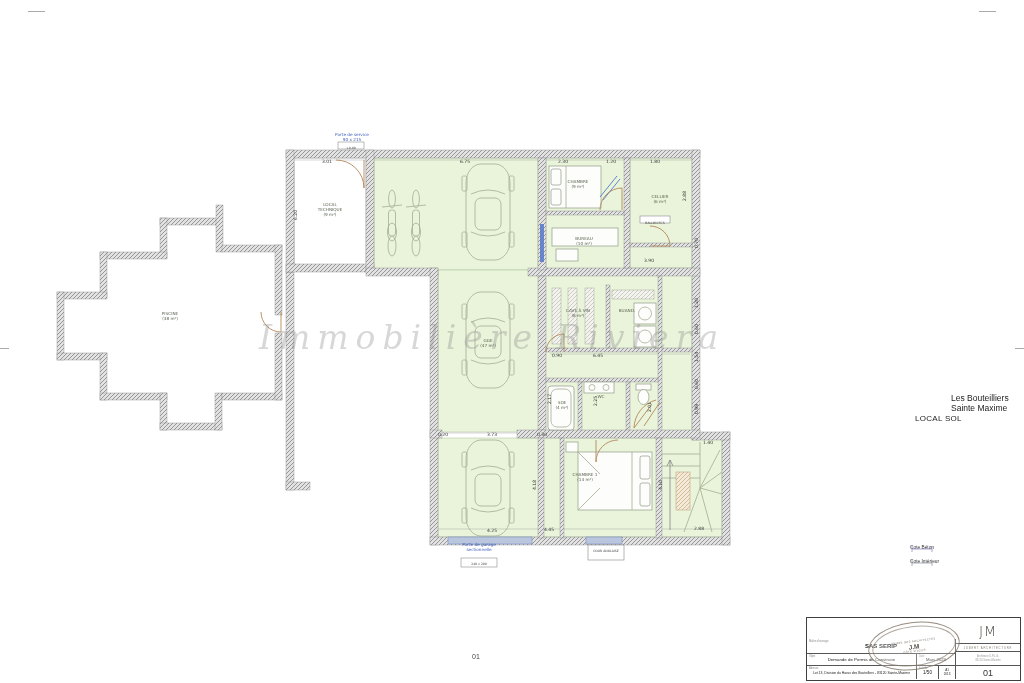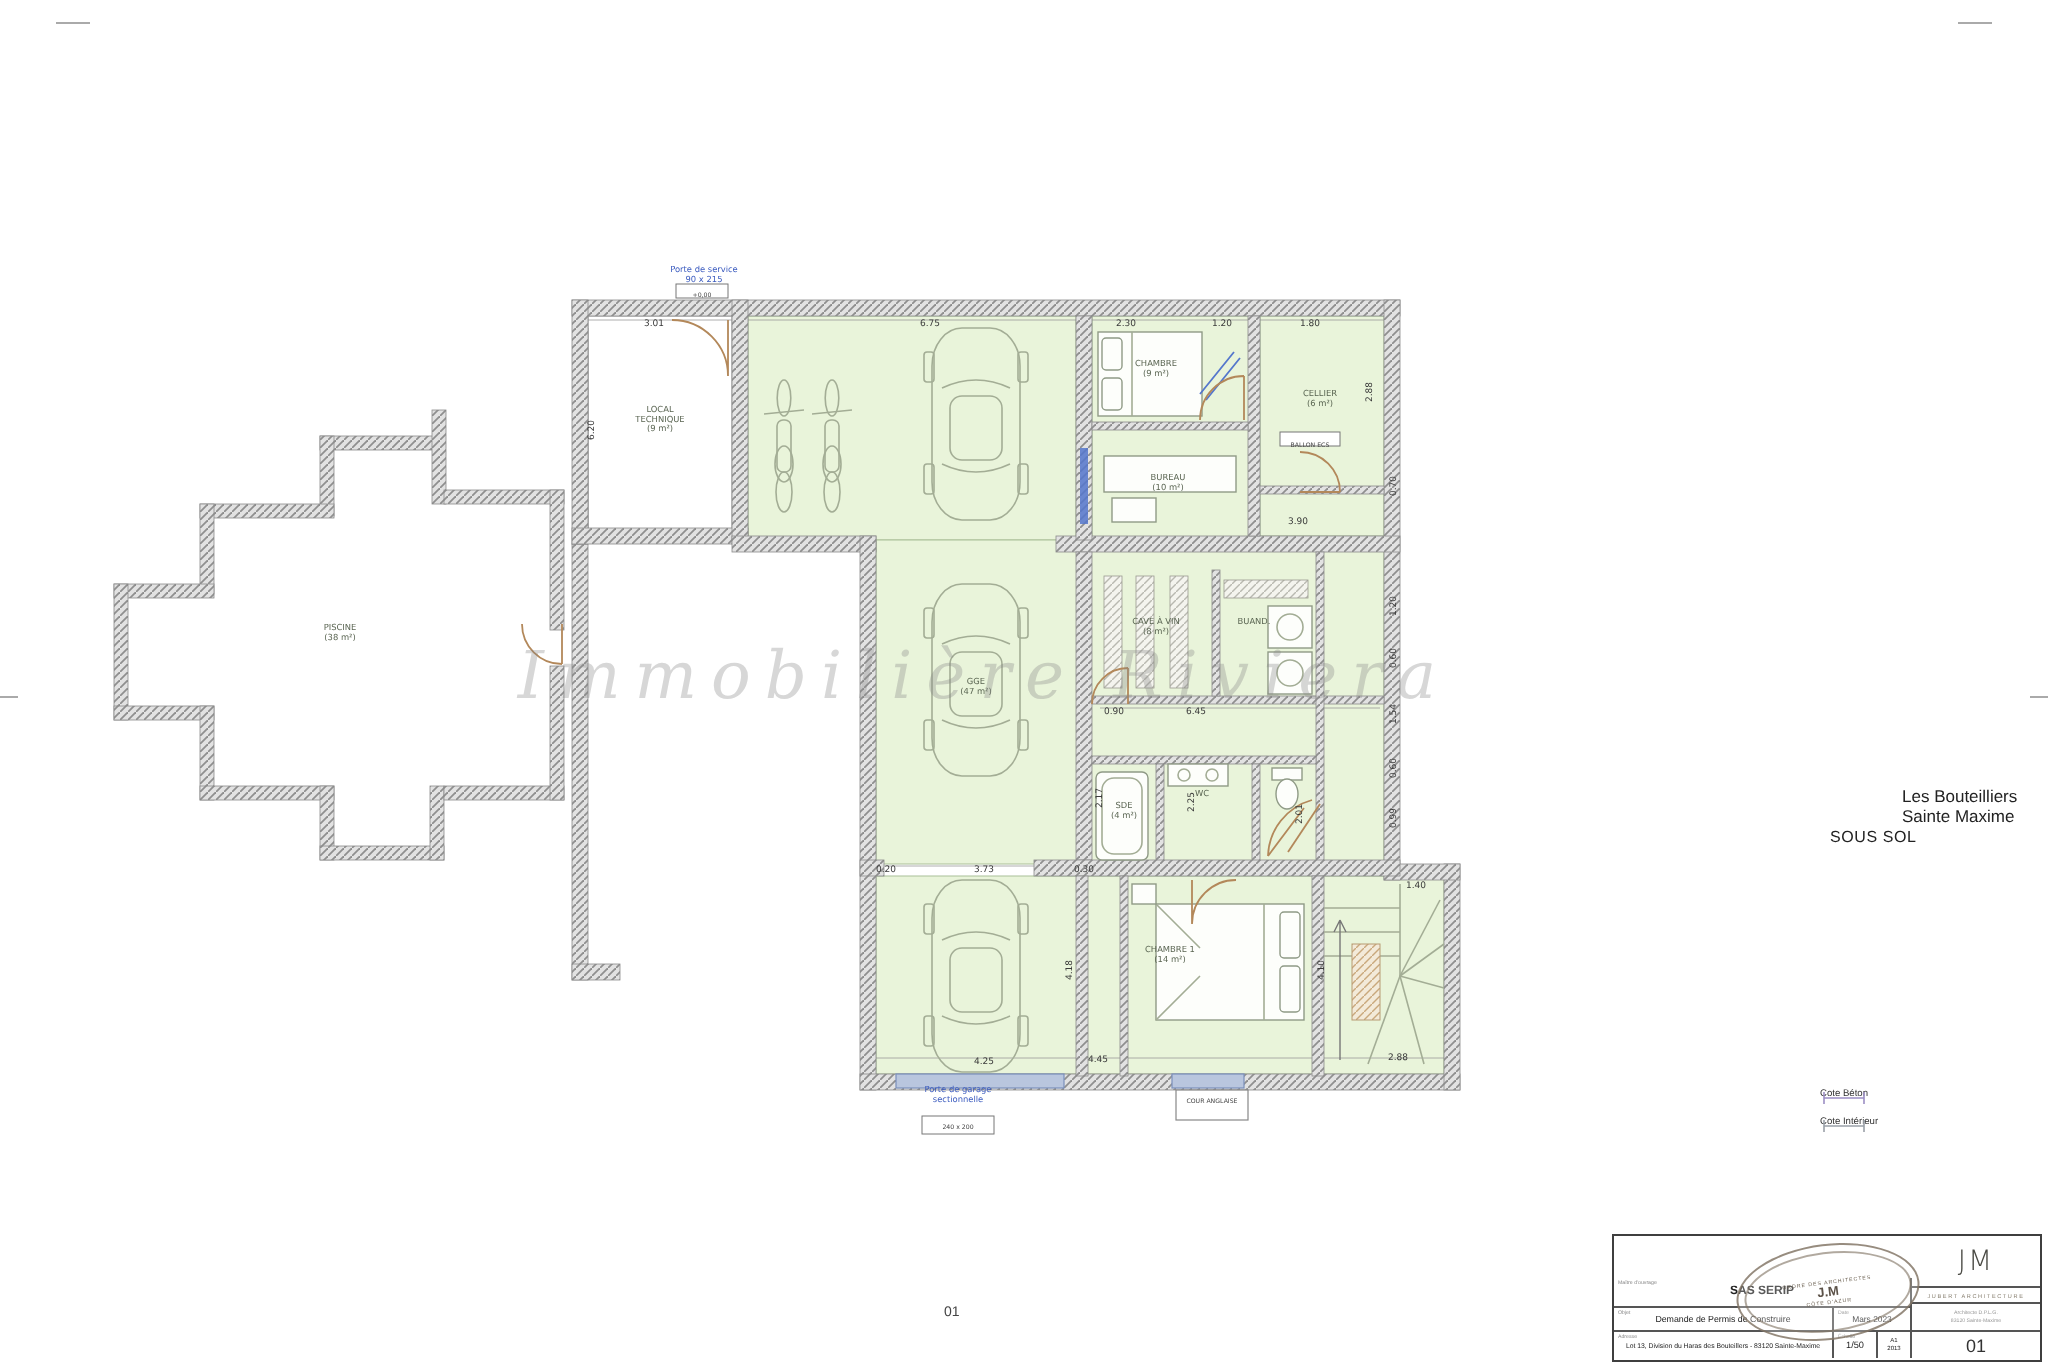--- a/index.html
+++ b/index.html
@@ -314,21 +314,21 @@
         <text x="351" y="148.5" class="boxt">+0,00</text>
         <text x="479" y="564.5" class="boxt">240 x 200</text>
         <text x="655" y="223.5" class="boxt">BALLON ECS</text>
         <text x="606" y="551.5" class="boxt">COUR ANGLAISE</text>
       </g>
   </svg>
 
   <div id="watermark">Immobilière Riviera</div>
 
   <div id="project-subtitle">Les Bouteilliers Sainte Maxime</div>
-  <div id="project-level">SOUS SOL</div>
+  <div id="project-level">LOCAL SOL</div>
 
   <div class="legend-row" style="top:545px;">
     <svg width="24" height="8">
       <line x1="2" y1="4" x2="22" y2="4" stroke="#9b8ec4" stroke-width="0.8"></line>
       <line x1="2" y1="1" x2="2" y2="7" stroke="#9b8ec4" stroke-width="0.8"></line>
       <line x1="22" y1="1" x2="22" y2="7" stroke="#9b8ec4" stroke-width="0.8"></line>
     </svg>
     <span>Cote Béton</span>
   </div>
   <div class="legend-row" style="top:559px;">

